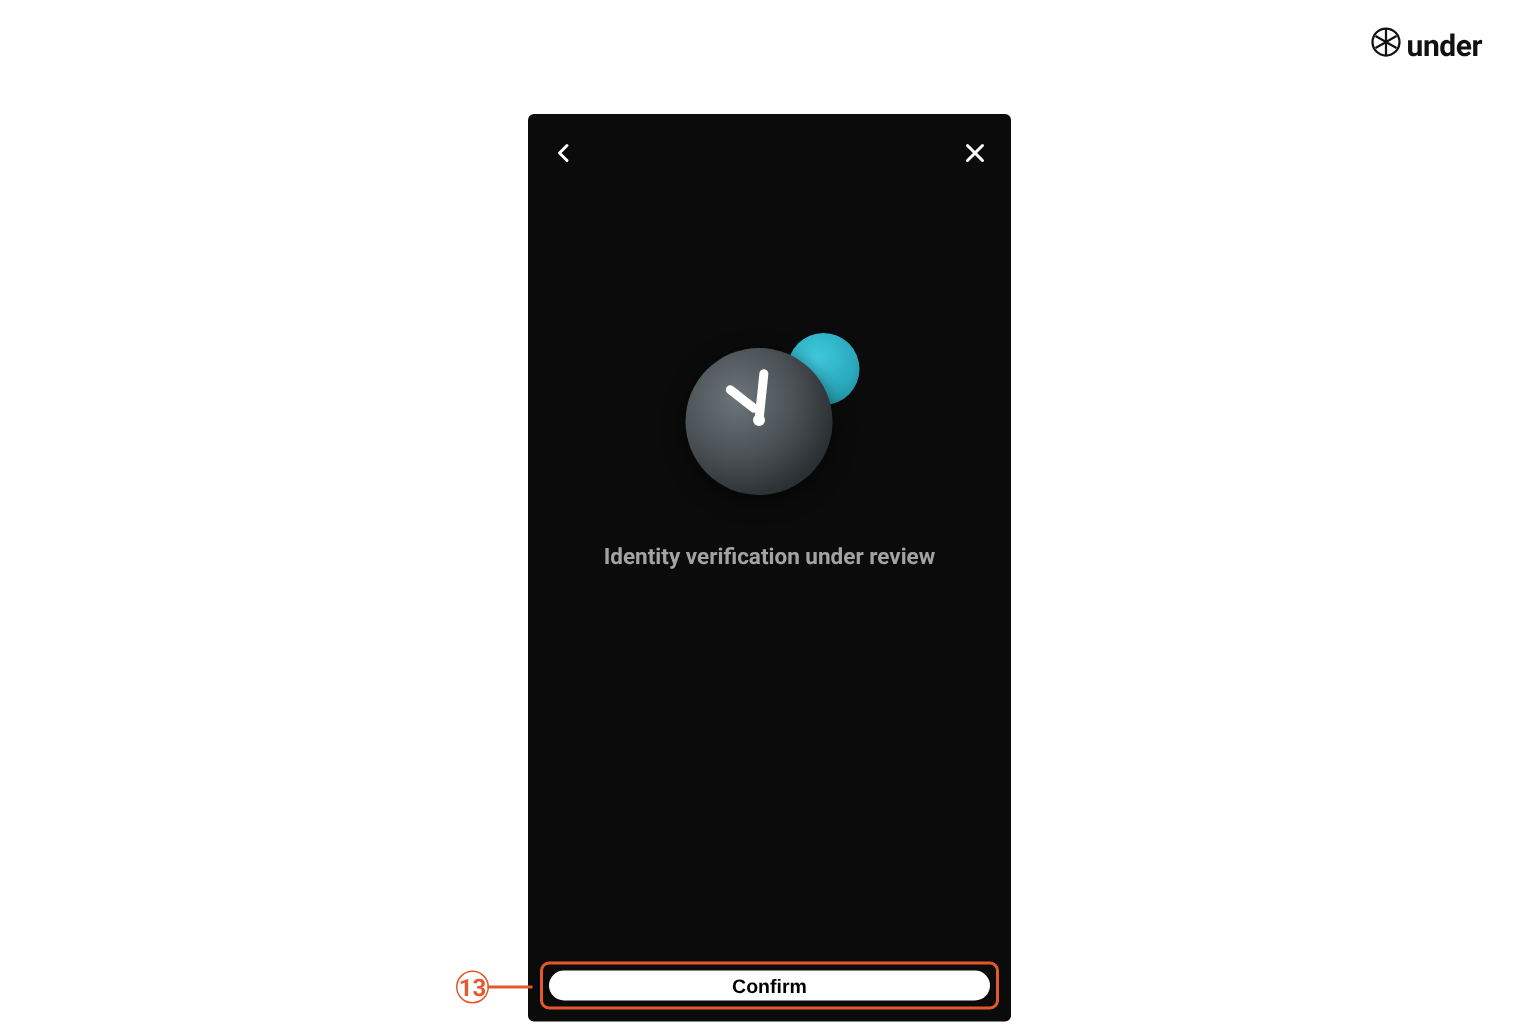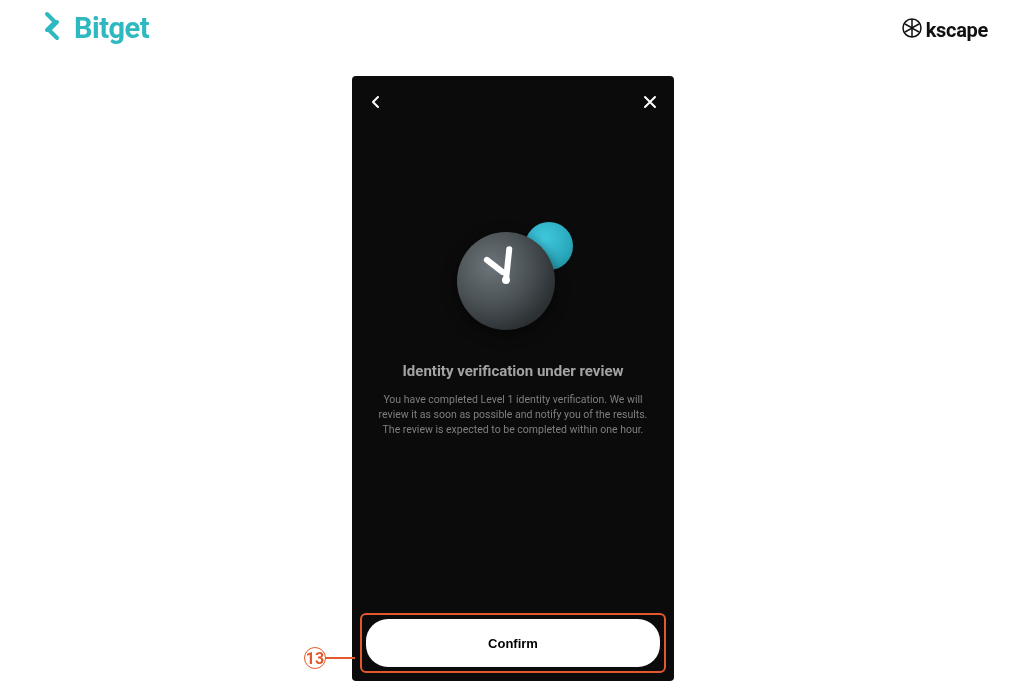--- a/index.html
+++ b/index.html
@@ -21,49 +21,40 @@
   .ill-wrap{position:relative;width:120px;height:104px}
   .clk-bg{position:absolute;left:4px;top:6px;width:98px;height:98px;border-radius:50%;background:radial-gradient(circle at 35% 35%,#6d757a 0%,#4b5256 42%,#2d3235 72%,#1b1e21 100%);box-shadow:0 4px 14px rgba(0,0,0,.55)}
   .clk-dot{position:absolute;right:0;top:-4px;width:48px;height:48px;border-radius:50%;background:radial-gradient(circle at 40% 35%,#40cbe0 0%,#2ba9bd 60%,#1a8292 100%)}
   .hand1{position:absolute;width:6px;height:34px;background:#fff;border-radius:3px;left:50px;top:20px;transform-origin:bottom center;transform:rotate(6deg)}
   .hand2{position:absolute;width:6px;height:26px;background:#fff;border-radius:3px;left:49px;top:48px;transform-origin:top center;transform:rotate(128deg)}
   .pivot{position:absolute;width:8px;height:8px;background:#fff;border-radius:50%;left:49px;top:50px}
   
   .hline{position:absolute;top:286px;left:0;right:0;text-align:center;color:#a3a3a3;font-weight:700;font-size:15px}
   .bbody{position:absolute;top:316px;left:18px;right:18px;text-align:center;color:#7d7f82;font-size:10.5px;line-height:1.45}
   
-  .btn-wrap{position:absolute;left:8px;right:8px;bottom:8px;height:60px}
+  .btn-wrap{position:absolute;left:8px;right:8px;bottom:8px;height:32px}
   .btn{position:absolute;left:6px;right:6px;top:6px;bottom:6px;background:#fff;border-radius:22px;display:flex;align-items:center;justify-content:center;font-weight:700;font-size:13px;color:#000;cursor:pointer;border:none}
   .hi{position:absolute;left:0;right:0;top:0;bottom:0;border:2.5px solid #e25a2b;border-radius:6px;pointer-events:none;box-sizing:border-box}
   
   .anno{position:absolute;left:304px;top:647px;display:flex;align-items:center}
   .circ{width:20px;height:20px;border:1.5px solid #e25a2b;border-radius:50%;display:flex;align-items:center;justify-content:center;font-size:16px;font-weight:700;color:#e25a2b;background:#fff}
   .line{width:30px;height:1.5px;background:#e25a2b;margin-left:-1px}
 </style>
 </head>
 <body>
 
 <div class="hdr">
-  <div class="logo">
-    <span class="logo-mark">
-      <svg width="32" height="32" viewBox="0 0 32 32">
-        <path d="M11 4 L19 12 L11 20" fill="none" stroke="#2eb8c0" stroke-width="4" stroke-linecap="round" stroke-linejoin="round"></path>
-        <path d="M21 12 L13 20 L21 28" fill="none" stroke="#2eb8c0" stroke-width="4" stroke-linecap="round" stroke-linejoin="round"></path>
-      </svg>
-    </span>
-    <span class="logo-text">Bitget</span>
-  </div>
   <div class="brand-r">
     <span>
       <svg width="20" height="20" viewBox="0 0 20 20">
         <circle cx="10" cy="10" r="9" fill="none" stroke="#111" stroke-width="1.5"></circle>
         <path d="M10 1 L10 19 M3 6 L10 10 L17 6 M3 14 L10 10 L17 14" stroke="#111" stroke-width="1.5" fill="none"></path>
       </svg>
     </span>
-    <span class="txt">kscape</span>
+    <span class="txt">under</span>
   </div>
 </div>
 
 <div class="phone">
   <div class="ph-top">
     <div class="back">
       <svg width="14" height="14" viewBox="0 0 14 14">
         <path d="M9 2 L4 7 L9 12" fill="none" stroke="#fff" stroke-width="2" stroke-linecap="round" stroke-linejoin="round"></path>
       </svg>
     </div>
@@ -78,21 +69,20 @@
     <div class="ill-wrap">
       <div class="clk-dot"></div>
       <div class="clk-bg"></div>
       <div class="hand1"></div>
       <div class="hand2"></div>
       <div class="pivot"></div>
     </div>
   </div>
 
   <div class="hline">Identity verification under review</div>
-  <div class="bbody">You have completed Level 1 identity verification. We will review it as soon as possible and notify you of the results. The review is expected to be completed within one hour.</div>
 
   <div class="btn-wrap">
     <button class="btn">Confirm</button>
     <div class="hi"></div>
   </div>
 </div>
 
 <div class="anno">
   <div class="circ">13</div>
   <div class="line"></div>

